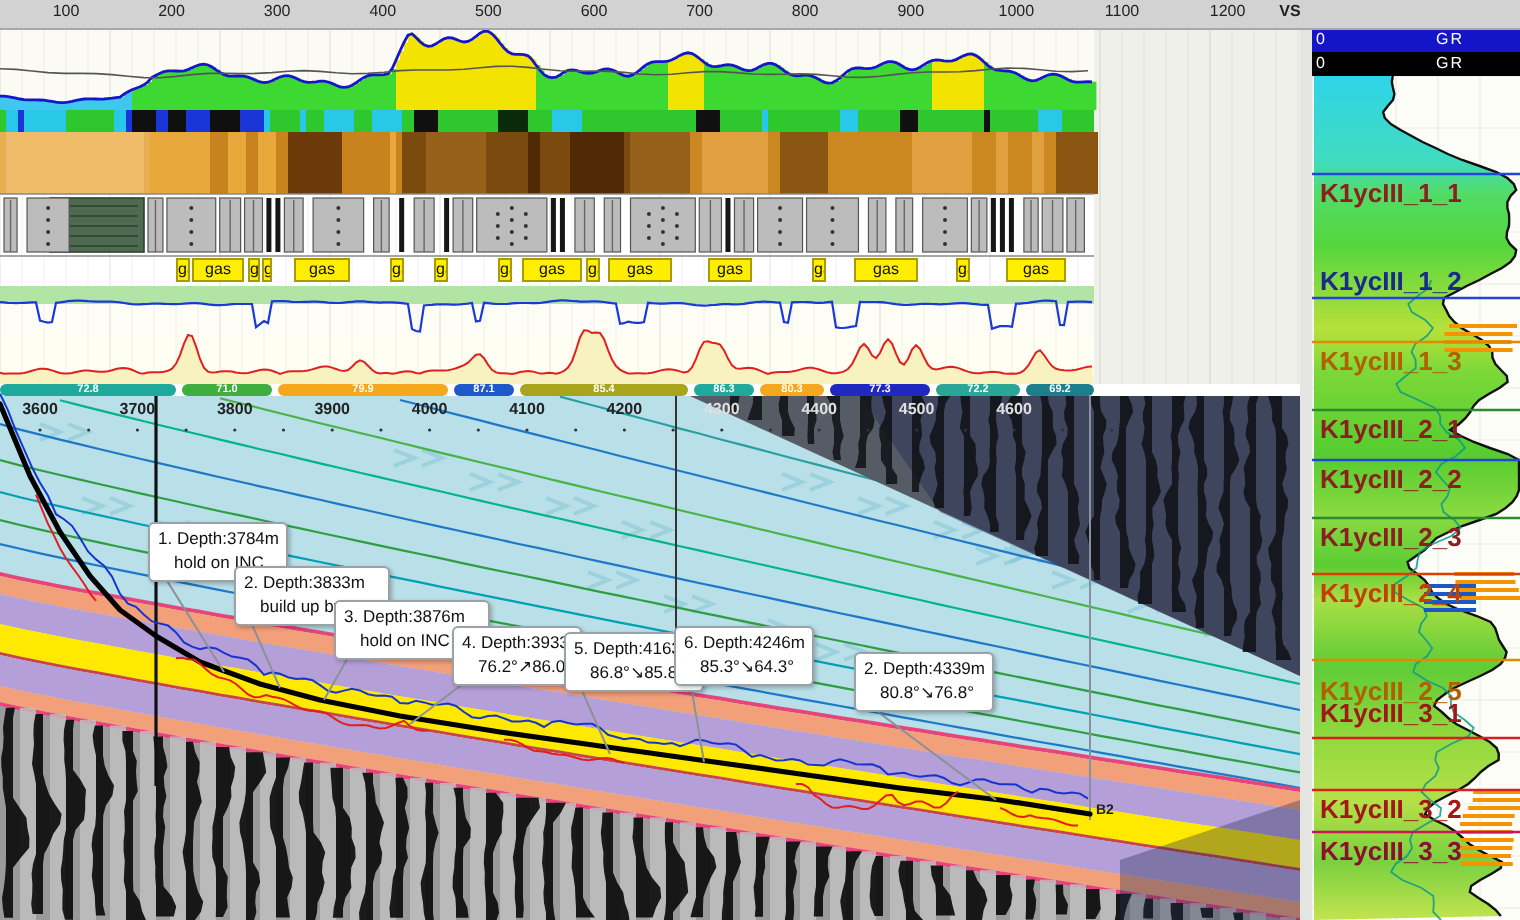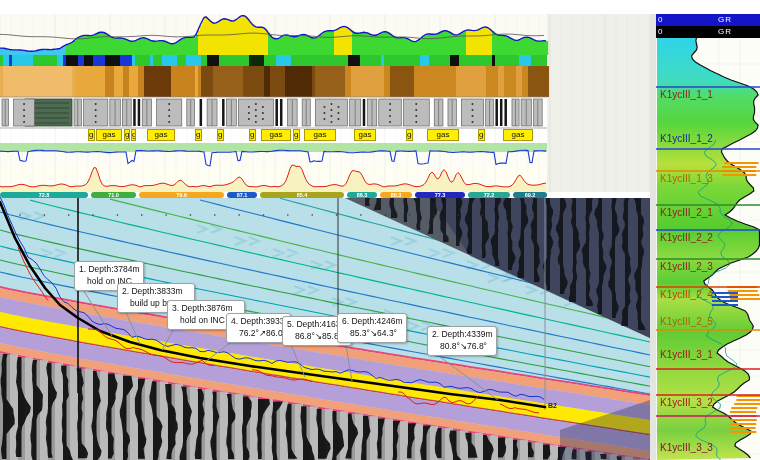--- a/index.html
+++ b/index.html
@@ -15,21 +15,21 @@
   .barseg{position:absolute;top:0;height:6px;border-radius:3px;text-align:center;font-size:5.5px;line-height:6px;color:#fff;overflow:hidden;font-weight:bold;}
   .barwrap{position:absolute;left:0;top:192px;width:650px;height:6px;}
   .gaswrap{position:absolute;left:0;top:129px;width:650px;height:13px;}
   .gasbox{position:absolute;top:0;height:12px;background:#ffee00;border:1px solid #a89a00;box-sizing:border-box;
           overflow:hidden;text-align:center;font-size:8px;line-height:10px;color:#111;}
   .ann{position:absolute;background:#fff;border:1px solid #9aa2a8;border-radius:3px;box-shadow:1px 1px 2px rgba(0,0,0,.25);
        padding:1px 4px 2px 4px;font-size:8.5px;line-height:1.45;color:#111;white-space:nowrap;}
   .hdr{position:absolute;left:656px;width:104px;height:12px;color:#fff;font-size:8px;line-height:12px;}
   .hdr .min{position:absolute;left:2px;}
   .hdr .ttl{position:absolute;left:62px;letter-spacing:1px;}
-  .mlabel{position:absolute;left:660px;font-size:10px;font-weight:normal;white-space:nowrap;}
+  .mlabel{position:absolute;left:660px;font-size:13px;font-weight:bold;white-space:nowrap;}
   .b2{position:absolute;font-size:7px;color:#222;font-weight:bold;}
   .gap-strip{position:absolute;left:650px;top:14px;width:6px;height:446px;background:#e4e4e0;}
 </style>
 </head>
 <body>
 
 <div id="app">
   <svg id="gfx" width="760" height="460">
       <rect x="0" y="14" width="650" height="178" fill="#f0f0ea"></rect>
       <rect x="0" y="14" width="547" height="41" fill="#fbfbf3"></rect>
@@ -1034,21 +1034,49 @@
       <line x1="656" y1="287" x2="760" y2="287" stroke="#d84000" stroke-width="1.3"></line>
       <line x1="656" y1="330" x2="760" y2="330" stroke="#e08a00" stroke-width="1.3"></line>
       <line x1="656" y1="369" x2="760" y2="369" stroke="#d82020" stroke-width="1.3"></line>
       <line x1="656" y1="395" x2="760" y2="395" stroke="#d82020" stroke-width="1.3"></line>
       <line x1="656" y1="416" x2="760" y2="416" stroke="#c81858" stroke-width="1.3"></line>
       <line x1="655.5" y1="14" x2="655.5" y2="460" stroke="#888" stroke-width="1"></line>
     </svg>
 
   <div id="overlay">
 
+    <div class="top-ruler" id="topRuler">
+        <div class="rtick" style="left: 33px;">100</div>
+        <div class="rtick" style="left: 85.8px;">200</div>
+        <div class="rtick" style="left: 138.6px;">300</div>
+        <div class="rtick" style="left: 191.4px;">400</div>
+        <div class="rtick" style="left: 244.2px;">500</div>
+        <div class="rtick" style="left: 297px;">600</div>
+        <div class="rtick" style="left: 349.8px;">700</div>
+        <div class="rtick" style="left: 402.6px;">800</div>
+        <div class="rtick" style="left: 455.4px;">900</div>
+        <div class="rtick" style="left: 508.2px;">1000</div>
+        <div class="rtick" style="left: 561px;">1100</div>
+        <div class="rtick" style="left: 613.8px;">1200</div>
+        <div class="rtick" style="left: 645px; font-weight: bold;">VS</div>
+      </div>
 
+    <div class="seis-ruler" id="seisRuler">
+        <div class="stick" style="left: 20px; color: rgb(34, 34, 34);">3600</div>
+        <div class="stick" style="left: 68.7px; color: rgb(34, 34, 34);">3700</div>
+        <div class="stick" style="left: 117.4px; color: rgb(34, 34, 34);">3800</div>
+        <div class="stick" style="left: 166.1px; color: rgb(34, 34, 34);">3900</div>
+        <div class="stick" style="left: 214.8px; color: rgb(34, 34, 34);">4000</div>
+        <div class="stick" style="left: 263.5px; color: rgb(34, 34, 34);">4100</div>
+        <div class="stick" style="left: 312.2px; color: rgb(34, 34, 34);">4200</div>
+        <div class="stick" style="left: 360.9px; color: rgb(224, 224, 224);">4300</div>
+        <div class="stick" style="left: 409.6px; color: rgb(224, 224, 224);">4400</div>
+        <div class="stick" style="left: 458.3px; color: rgb(224, 224, 224);">4500</div>
+        <div class="stick" style="left: 507px; color: rgb(224, 224, 224);">4600</div>
+      </div>
 
     <div class="barwrap" id="avgBar">
         <div class="barseg" style="left: 0px; width: 88px; background: rgb(30, 169, 154);">72.8</div>
         <div class="barseg" style="left: 91px; width: 45px; background: rgb(63, 174, 63);">71.0</div>
         <div class="barseg" style="left: 139px; width: 85px; background: rgb(245, 168, 30);">79.9</div>
         <div class="barseg" style="left: 227px; width: 30px; background: rgb(31, 88, 200);">87.1</div>
         <div class="barseg" style="left: 260px; width: 84px; background: rgb(168, 164, 30);">85.4</div>
         <div class="barseg" style="left: 347px; width: 30px; background: rgb(30, 169, 154);">86.3</div>
         <div class="barseg" style="left: 380px; width: 32px; background: rgb(245, 168, 30);">80.3</div>
         <div class="barseg" style="left: 415px; width: 50px; background: rgb(32, 40, 192);">77.3</div>
@@ -1119,19 +1147,19 @@
         </div>
       </div>
     <div id="markerLayer">
         <div class="mlabel" style="top: 89px; color: rgb(139, 32, 32);">K1ycIII_1_1</div>
         <div class="mlabel" style="top: 133px; color: rgb(26, 42, 138);">K1ycIII_1_2</div>
         <div class="mlabel" style="top: 173px; color: rgb(176, 96, 0);">K1ycIII_1_3</div>
         <div class="mlabel" style="top: 207px; color: rgb(139, 32, 32);">K1ycIII_2_1</div>
         <div class="mlabel" style="top: 232px; color: rgb(139, 32, 32);">K1ycIII_2_2</div>
         <div class="mlabel" style="top: 261px; color: rgb(139, 32, 32);">K1ycIII_2_3</div>
         <div class="mlabel" style="top: 289px; color: rgb(192, 64, 0);">K1ycIII_2_4</div>
-        <div class="mlabel" style="top: 316px; color: rgb(176, 96, 0); text-align: right;">K1ycIII_2_5</div>
+        <div class="mlabel" style="top: 338px; color: rgb(176, 96, 0); text-align: right;">K1ycIII_2_5</div>
         <div class="mlabel" style="top: 349px; color: rgb(160, 24, 24);">K1ycIII_3_1</div>
         <div class="mlabel" style="top: 397px; color: rgb(160, 24, 24);">K1ycIII_3_2</div>
-        <div class="mlabel" style="top: 442px; color: rgb(139, 16, 48);">K1ycIII_3_3</div>
+        <div class="mlabel" style="top: 418px; color: rgb(139, 16, 48);">K1ycIII_3_3</div>
       </div>
   </div>
 </div>
 
 </body></html>

